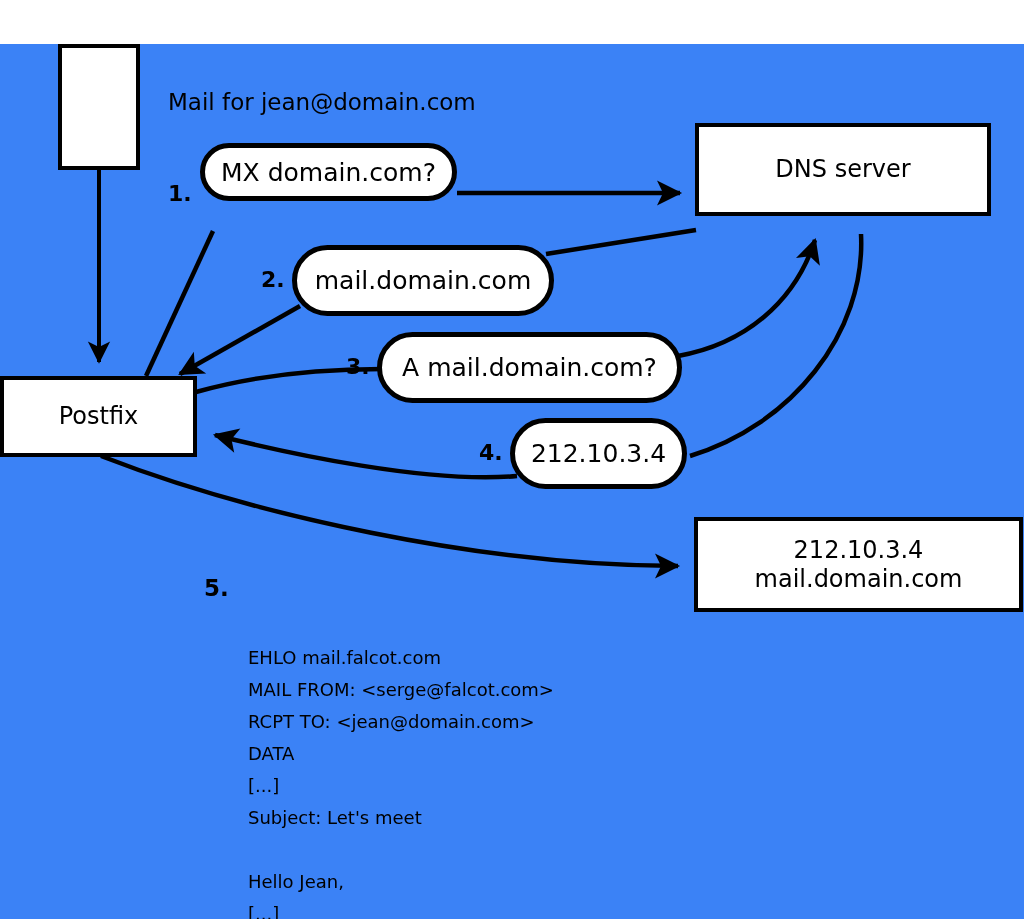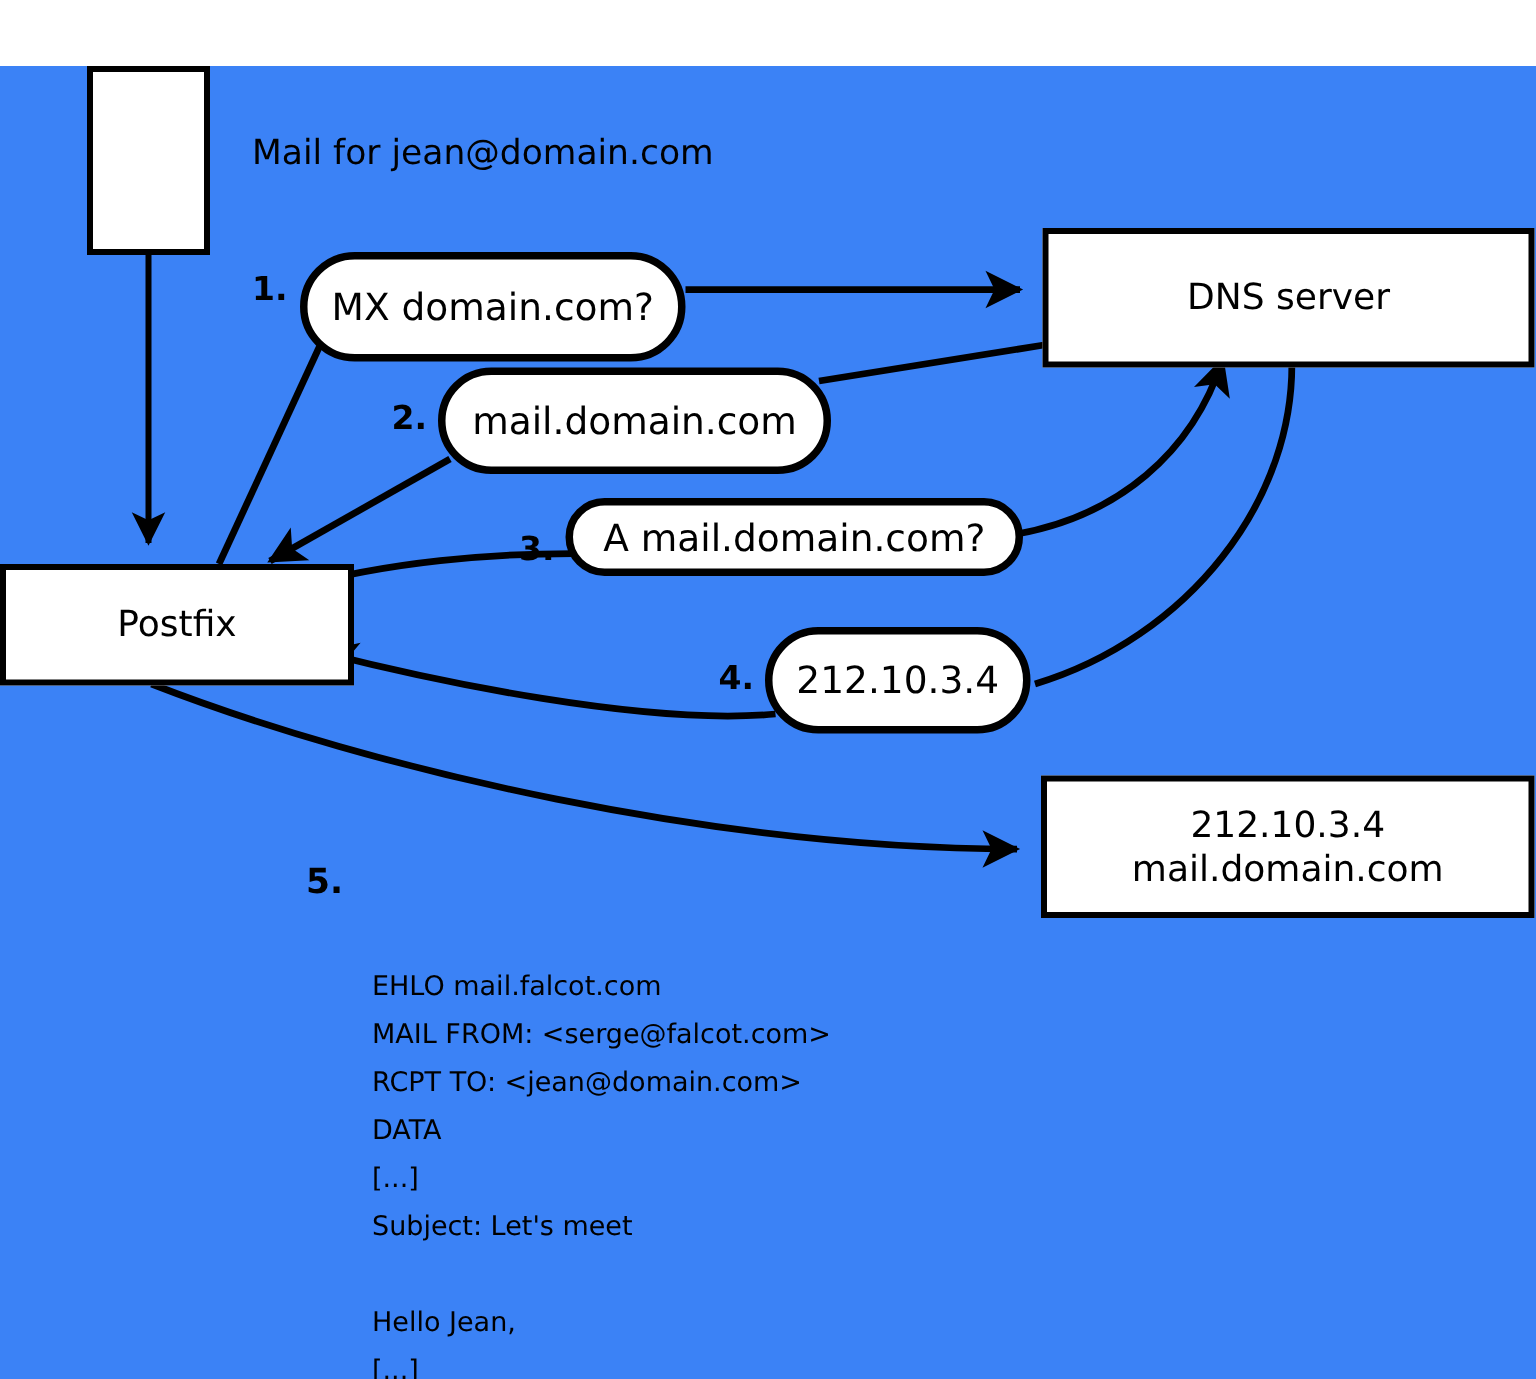--- a/index.html
+++ b/index.html
@@ -134,35 +134,35 @@
 
     <g>
       <path d="M 101 412 C 250 470, 480 522, 678 522" stroke="#000000" stroke-width="4.5" fill="none" marker-end="url(#ah)"></path>
     </g>
   </svg>
 
   <div class="plain-label" style="left:168px; top:45px;">Mail for jean@domain.com</div>
 
   <div class="node-box" style="left:58px; top:0px; width:82px; height:126px;"></div>
 
-  <div class="node-box" style="left:0px; top:332px; width:236px; height:81px;">Postfix</div>
+  <div class="node-box" style="left:0px; top:332px; width:197px; height:81px;">Postfix</div>
 
-  <div class="node-box" style="left:695px; top:108px; width:328px; height:93px;">DNS server</div>
+  <div class="node-box" style="left:695px; top:79px; width:296px; height:93px;">DNS server</div>
 
   <div class="node-box" style="left:694px; top:473px; width:329px; height:95px;">212.10.3.4
 mail.domain.com</div>
 
   <div class="step-num" style="left:168px; top:137px;">1.</div>
-  <div class="pill" style="left:200px; top:124px; width:257px; height:73px;">MX domain.com?</div>
+  <div class="pill" style="left:200px; top:99px; width:257px; height:58px;">MX domain.com?</div>
 
   <div class="step-num" style="left:261px; top:223px;">2.</div>
   <div class="pill" style="left:292px; top:201px; width:262px; height:71px;">mail.domain.com</div>
 
   <div class="step-num" style="left:346px; top:310px;">3.</div>
-  <div class="pill" style="left:377px; top:288px; width:305px; height:52px;">A mail.domain.com?</div>
+  <div class="pill" style="left:377px; top:288px; width:305px; height:71px;">A mail.domain.com?</div>
 
   <div class="step-num" style="left:479px; top:396px;">4.</div>
   <div class="pill" style="left:510px; top:374px; width:177px; height:71px;">212.10.3.4</div>
 
   <div class="step5-row" style="left:204px; top:531px;">
     <span class="num">5.</span>
   </div>
 
   <div class="smtp-block" style="left:248px; top:598px;">EHLO mail.falcot.com
 MAIL FROM: &lt;serge@falcot.com&gt;

